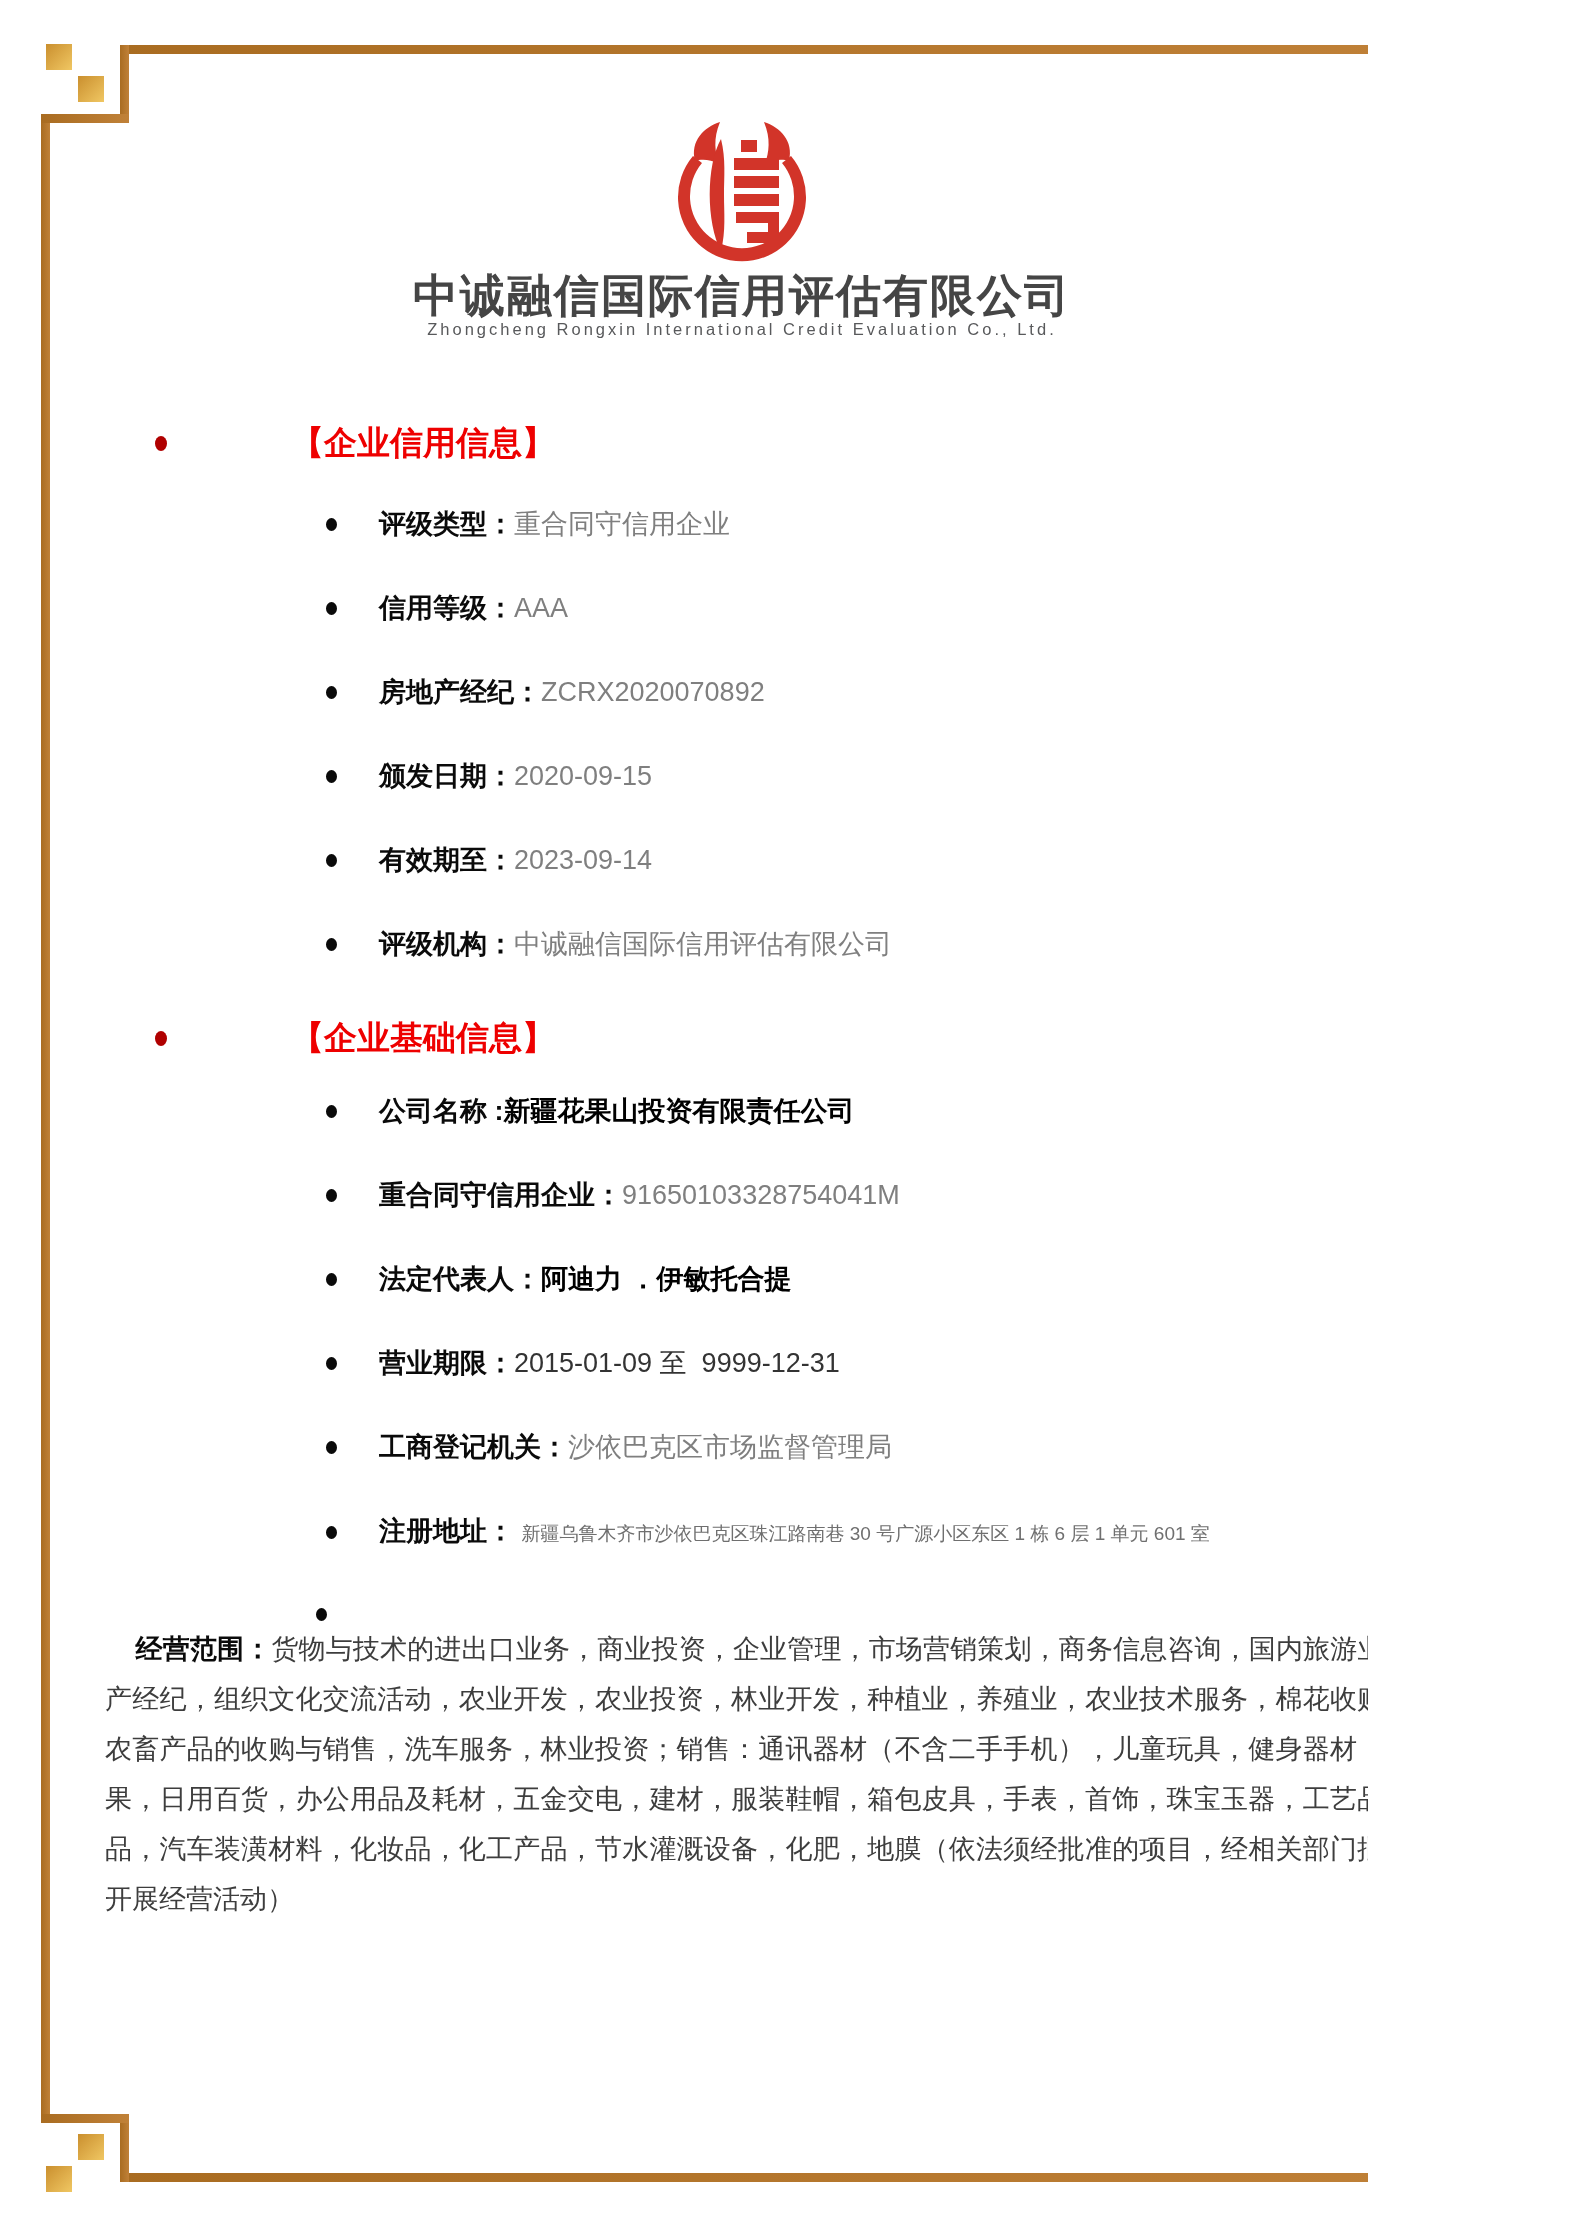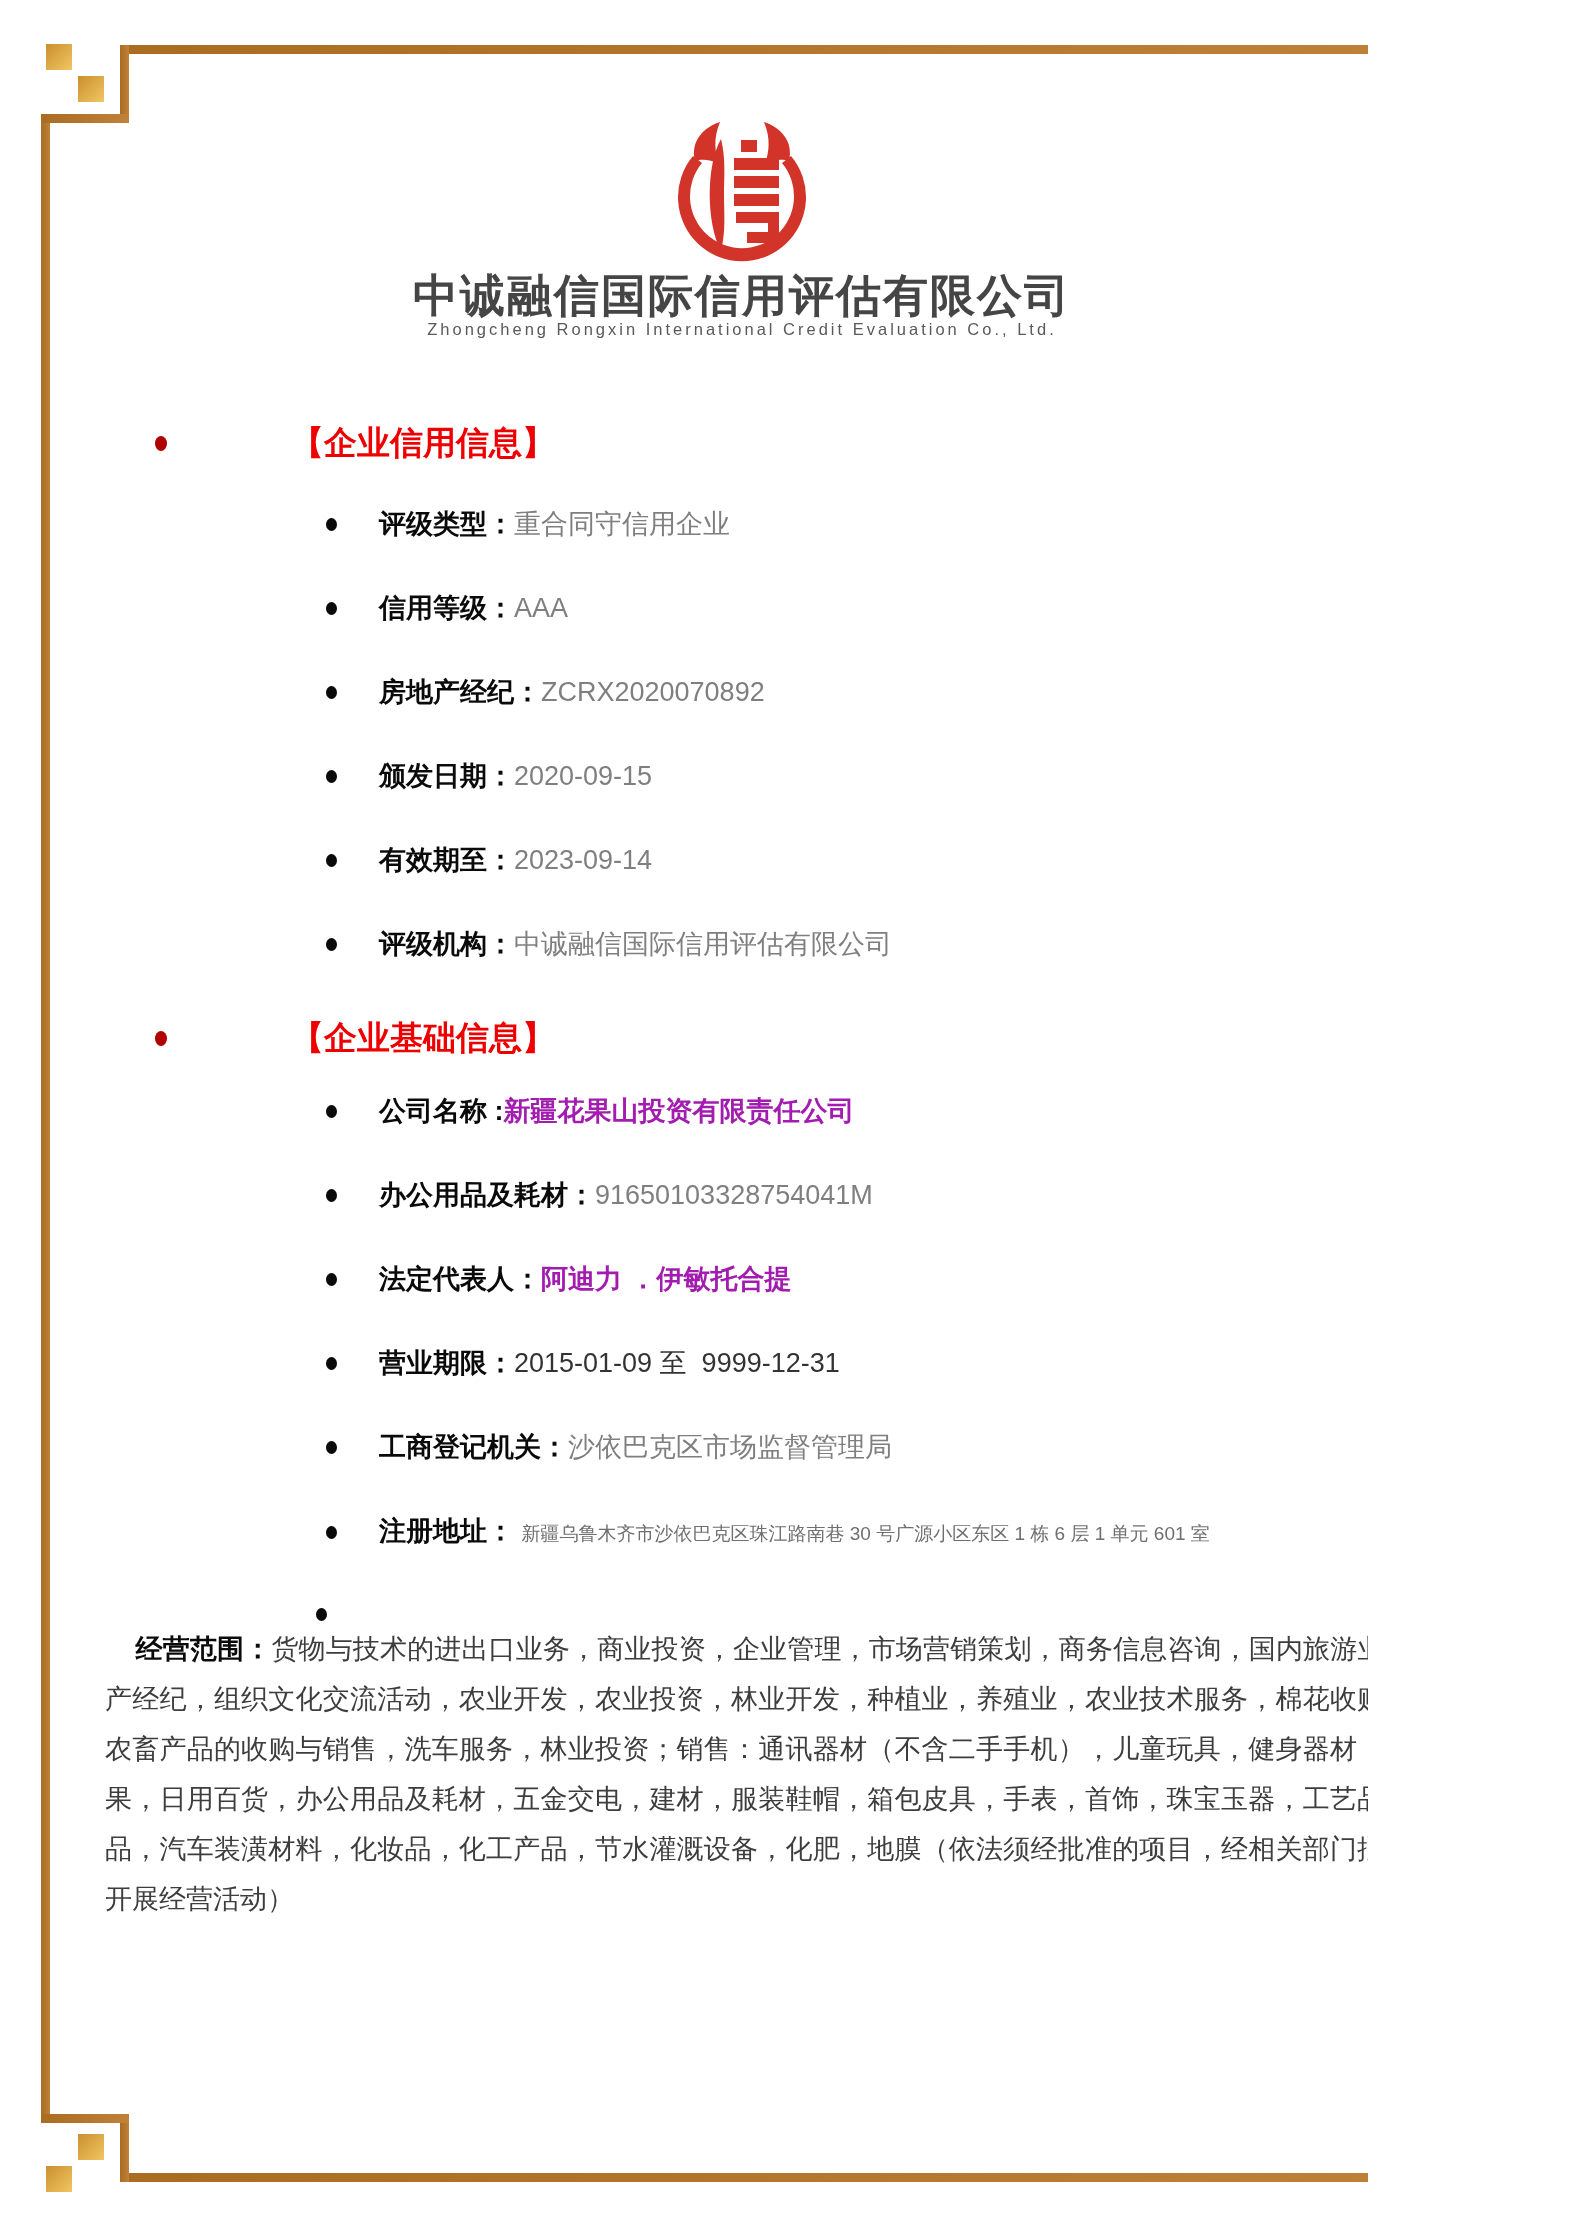--- a/index.html
+++ b/index.html
@@ -31,21 +31,21 @@
 
   
   .item { position:absolute; left:326px; display:flex; align-items:center; line-height:34px; }
   .dot {
     display:inline-block; width:11px; height:13px; border-radius:50%;
     background:#0a0a0a; margin-right:42px; flex:0 0 auto;
   }
   .item .txt { font-size:27px; white-space:pre-wrap; }
   .item .lbl { font-weight:700; color:#0a0a0a; }
   .item .val { font-weight:400; color:#7f7f7f; }
-  .item .val.bold-black { font-weight:700; color:#a21caf; }
+  .item .val.bold-black { font-weight:700; color:#000000; }
   .item .val.dark { color:#333333; }
   .item .val.small { font-size:19px; color:#6f6f6f; }
 
   
   .scope {
     position:absolute; left:105px; top:1574px; width:1388px;
     font-size:27px; line-height:50px; text-align:justify;
     text-indent:267px; white-space:pre-wrap;
   }
   .scope .lbl { font-weight:700; color:#0a0a0a; }
@@ -167,21 +167,21 @@
     <span class="red-dot"></span>
     <span class="sec-title">【企业基础信息】</span>
   </div>
 
   <div class="item" style="top:1094px">
     <span class="dot"></span>
     <span class="txt"><strong class="lbl">公司名称 :</strong><span class="val bold-black">新疆花果山投资有限责任公司</span></span>
   </div>
   <div class="item" style="top:1178px">
     <span class="dot"></span>
-    <span class="txt"><strong class="lbl">办公用品及耗材：</strong><span class="val">91650103328754041M</span></span>
+    <span class="txt"><strong class="lbl">重合同守信用企业：</strong><span class="val">91650103328754041M</span></span>
   </div>
   <div class="item" style="top:1262px">
     <span class="dot"></span>
     <span class="txt"><strong class="lbl">法定代表人：</strong><span class="val bold-black">阿迪力 ．伊敏托合提</span></span>
   </div>
   <div class="item" style="top:1346px">
     <span class="dot"></span>
     <span class="txt"><strong class="lbl">营业期限：</strong><span class="val dark">2015-01-09 至  9999-12-31</span></span>
   </div>
   <div class="item" style="top:1430px">

